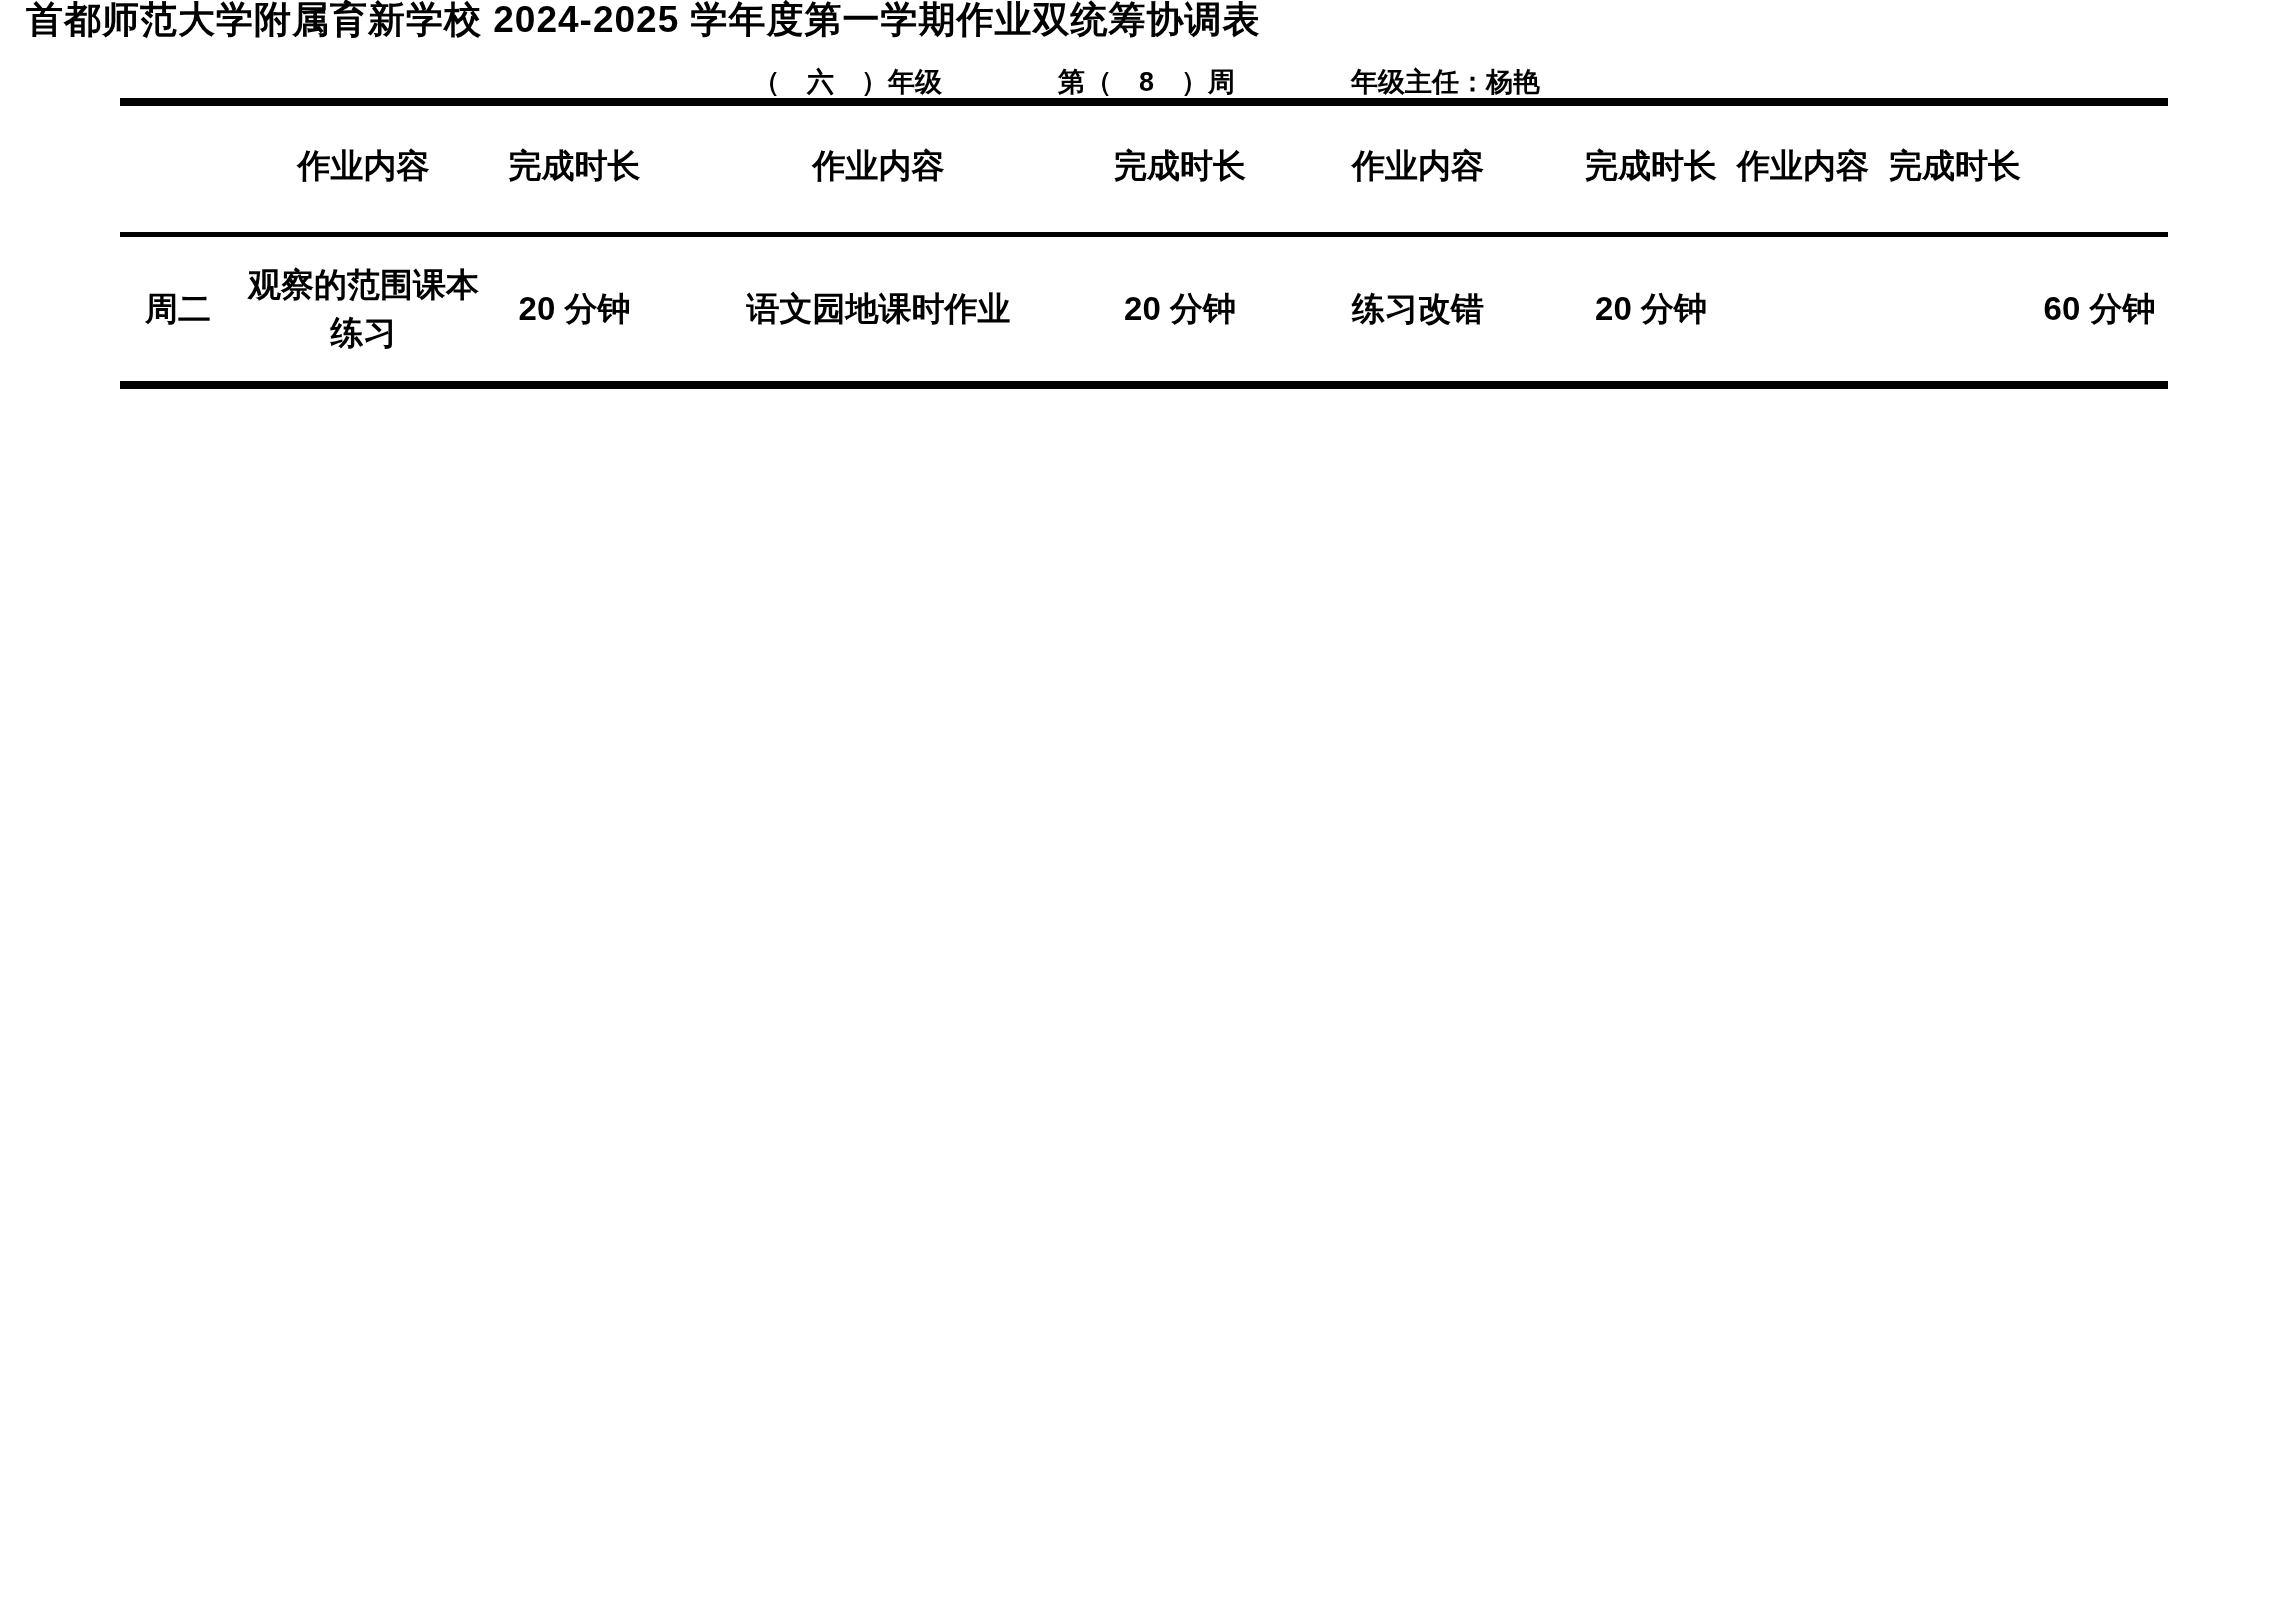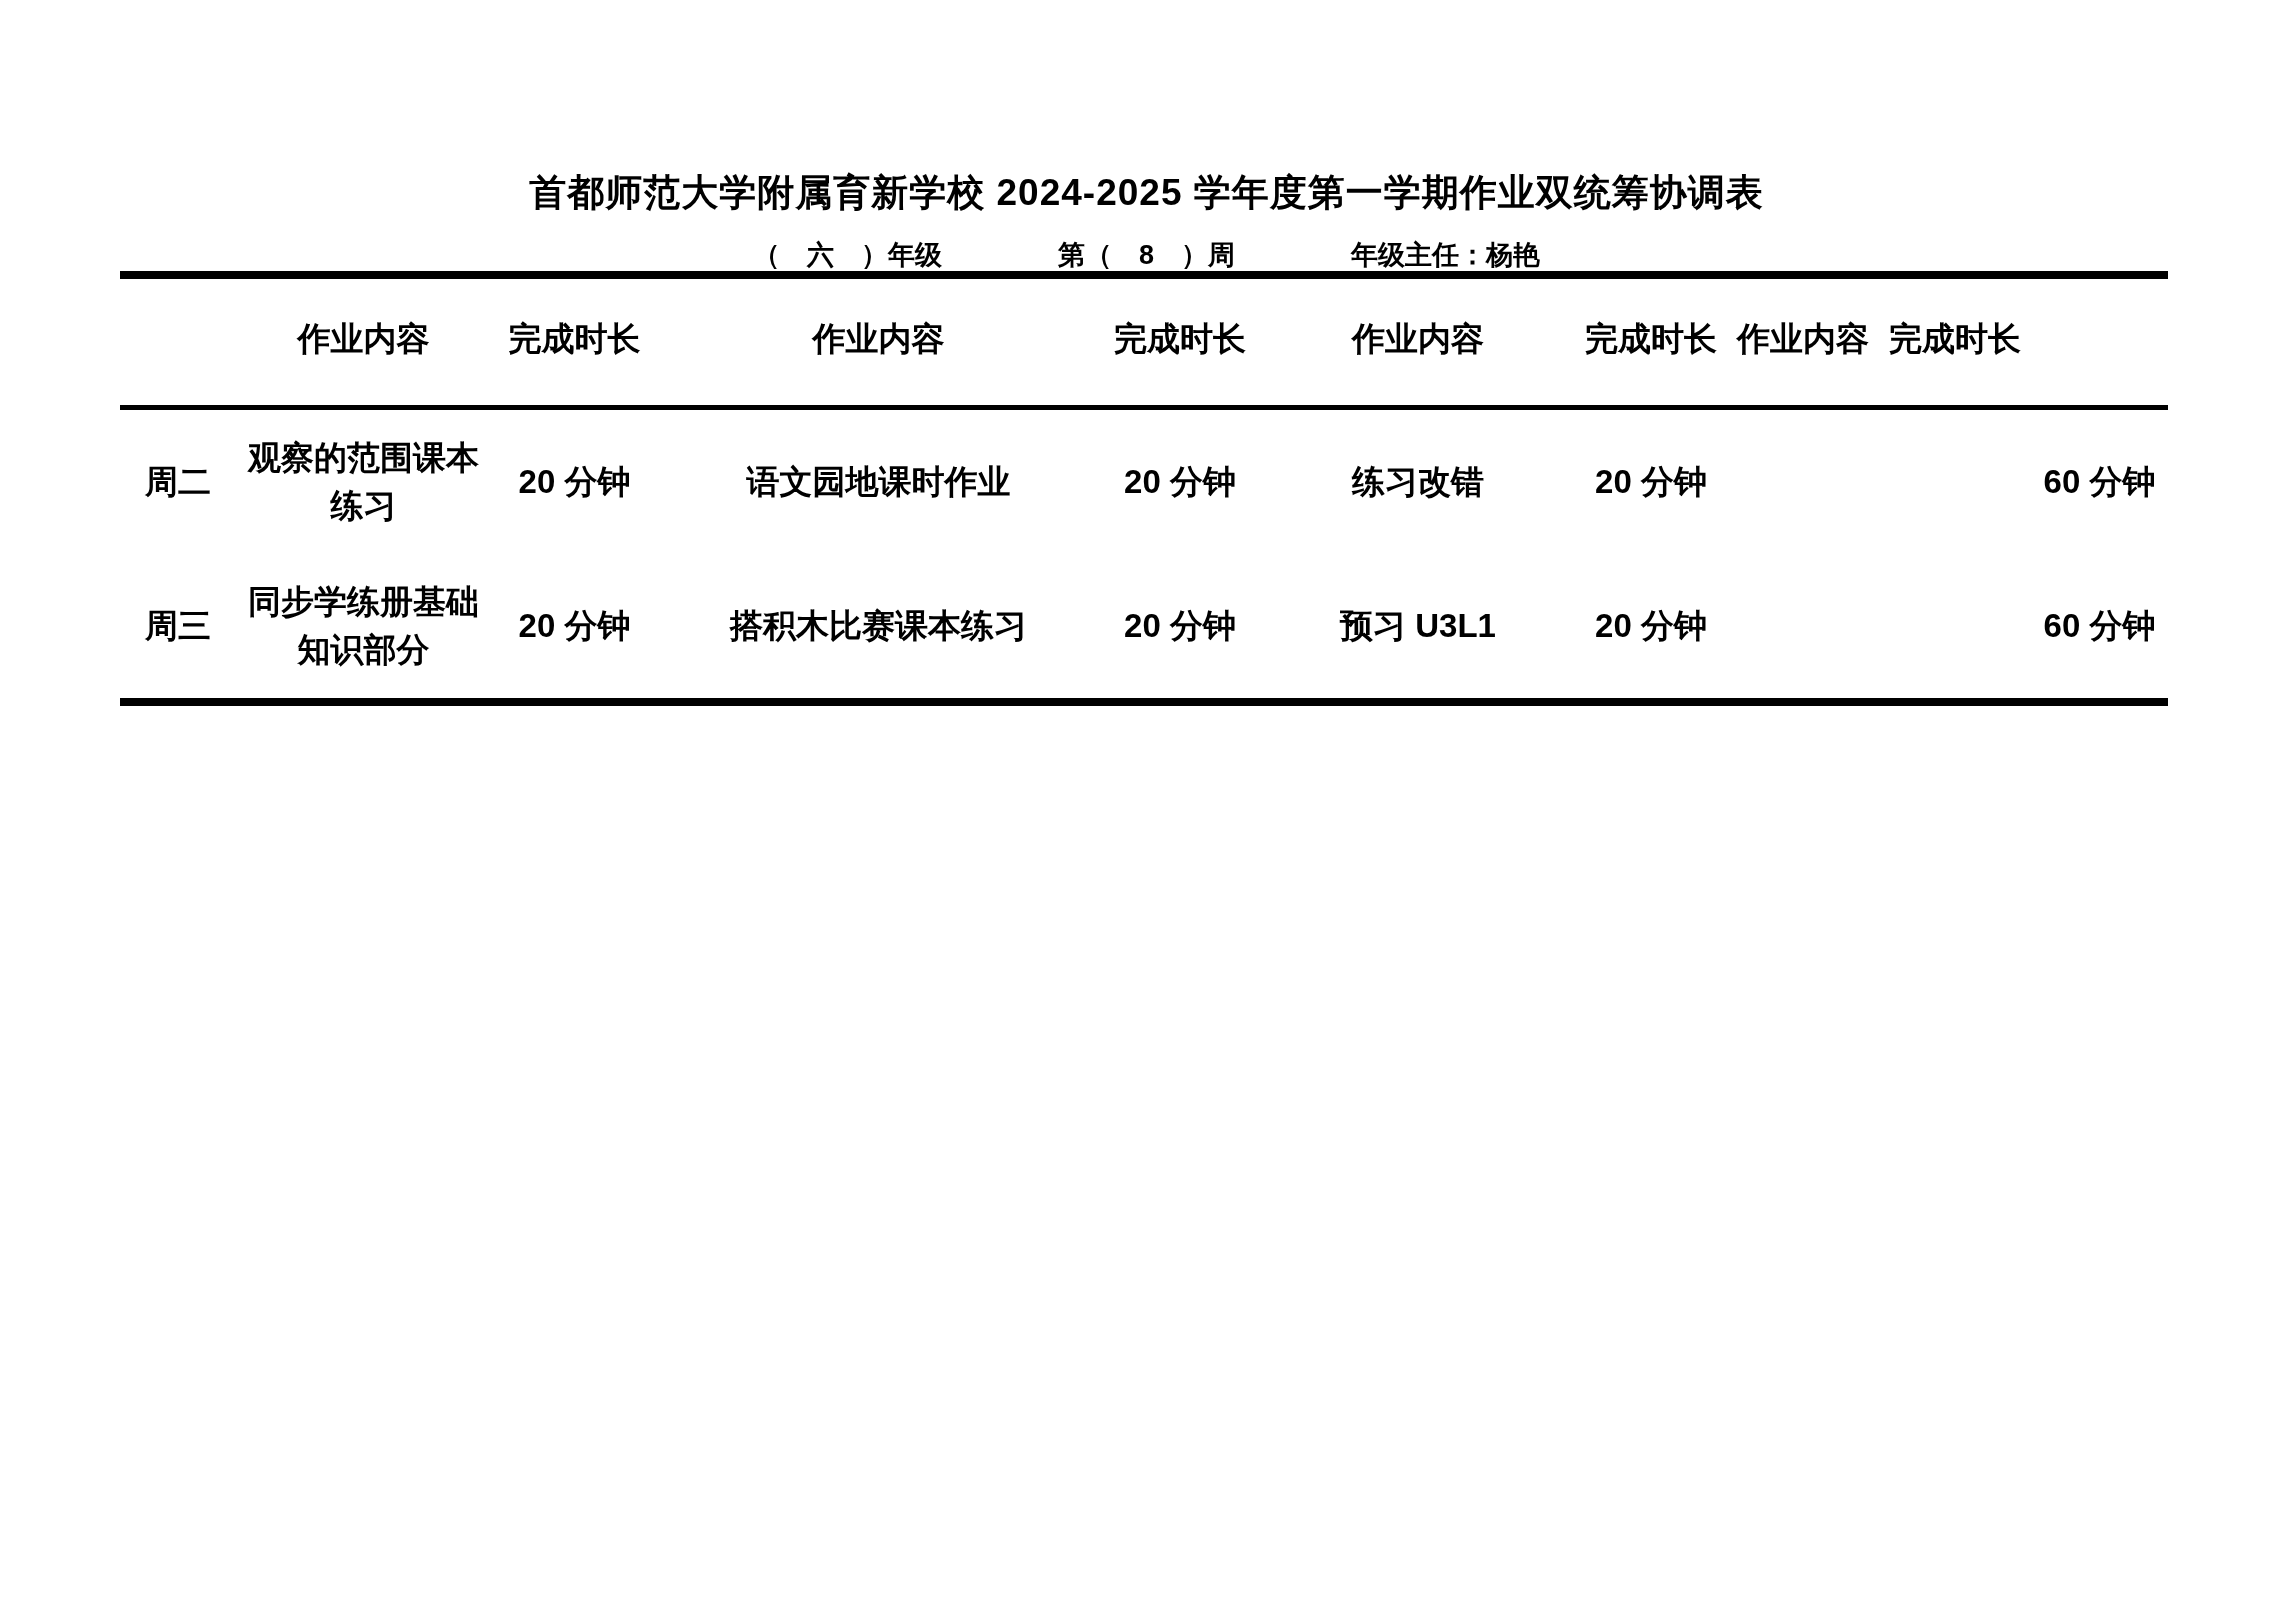--- a/index.html
+++ b/index.html
@@ -7,25 +7,24 @@
     width: 2293px;
     height: 1621px;
     background: #ffffff;
     color: #000000;
     font-family: "Liberation Sans", "DejaVu Sans", sans-serif;
     font-weight: 700;
     position: relative;
     overflow: hidden;
   }
   .doc-title {
-    margin-top: 173px;
-    text-align: center;
     font-size: 37px;
     line-height: 1.1;
     letter-spacing: 1px;
+    padding-left: 26px;
   }
   .doc-subtitle {
     margin-top: 27.4px;
     display: flex;
     justify-content: center;
     column-gap: 116px;
     font-size: 27px;
     line-height: 1.1;
   }
   .schedule-table {
@@ -95,27 +94,15 @@
       <td>观察的范围课本练习</td>
       <td>20 分钟</td>
       <td>语文园地课时作业</td>
       <td>20 分钟</td>
       <td>练习改错</td>
       <td>20 分钟</td>
       <td></td>
       <td></td>
       <td>60 分钟</td>
     </tr>
-    <tr class="data-row">
-      <td>周三</td>
-      <td>同步学练册基础知识部分</td>
-      <td>20 分钟</td>
-      <td>搭积木比赛课本练习</td>
-      <td>20 分钟</td>
-      <td>预习 U3L1</td>
-      <td>20 分钟</td>
-      <td></td>
-      <td></td>
-      <td>60 分钟</td>
-    </tr>
   </tbody>
 </table>
 
 
 </body></html>

